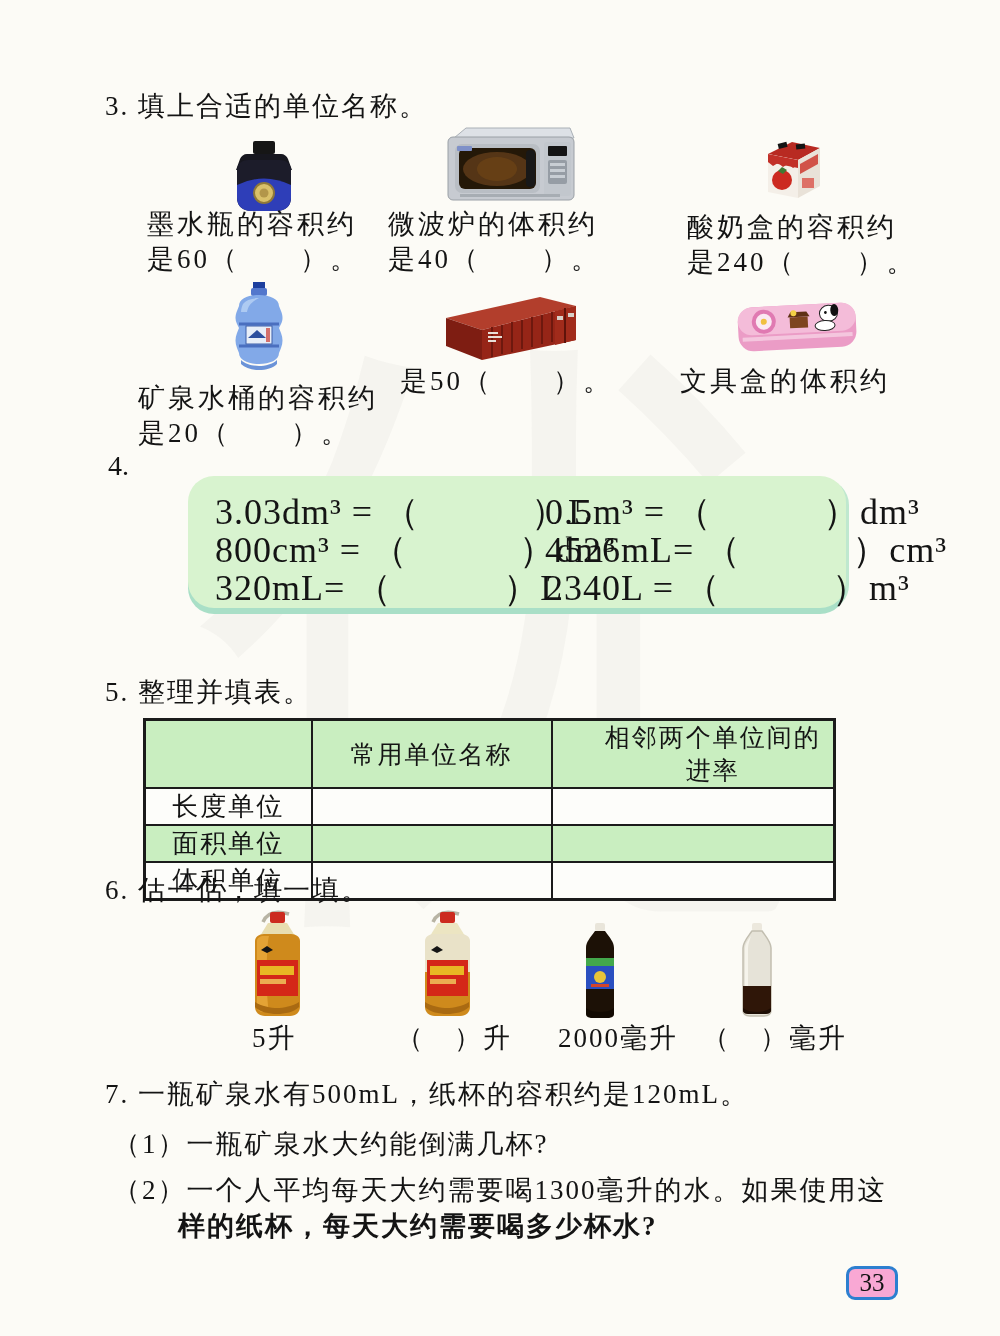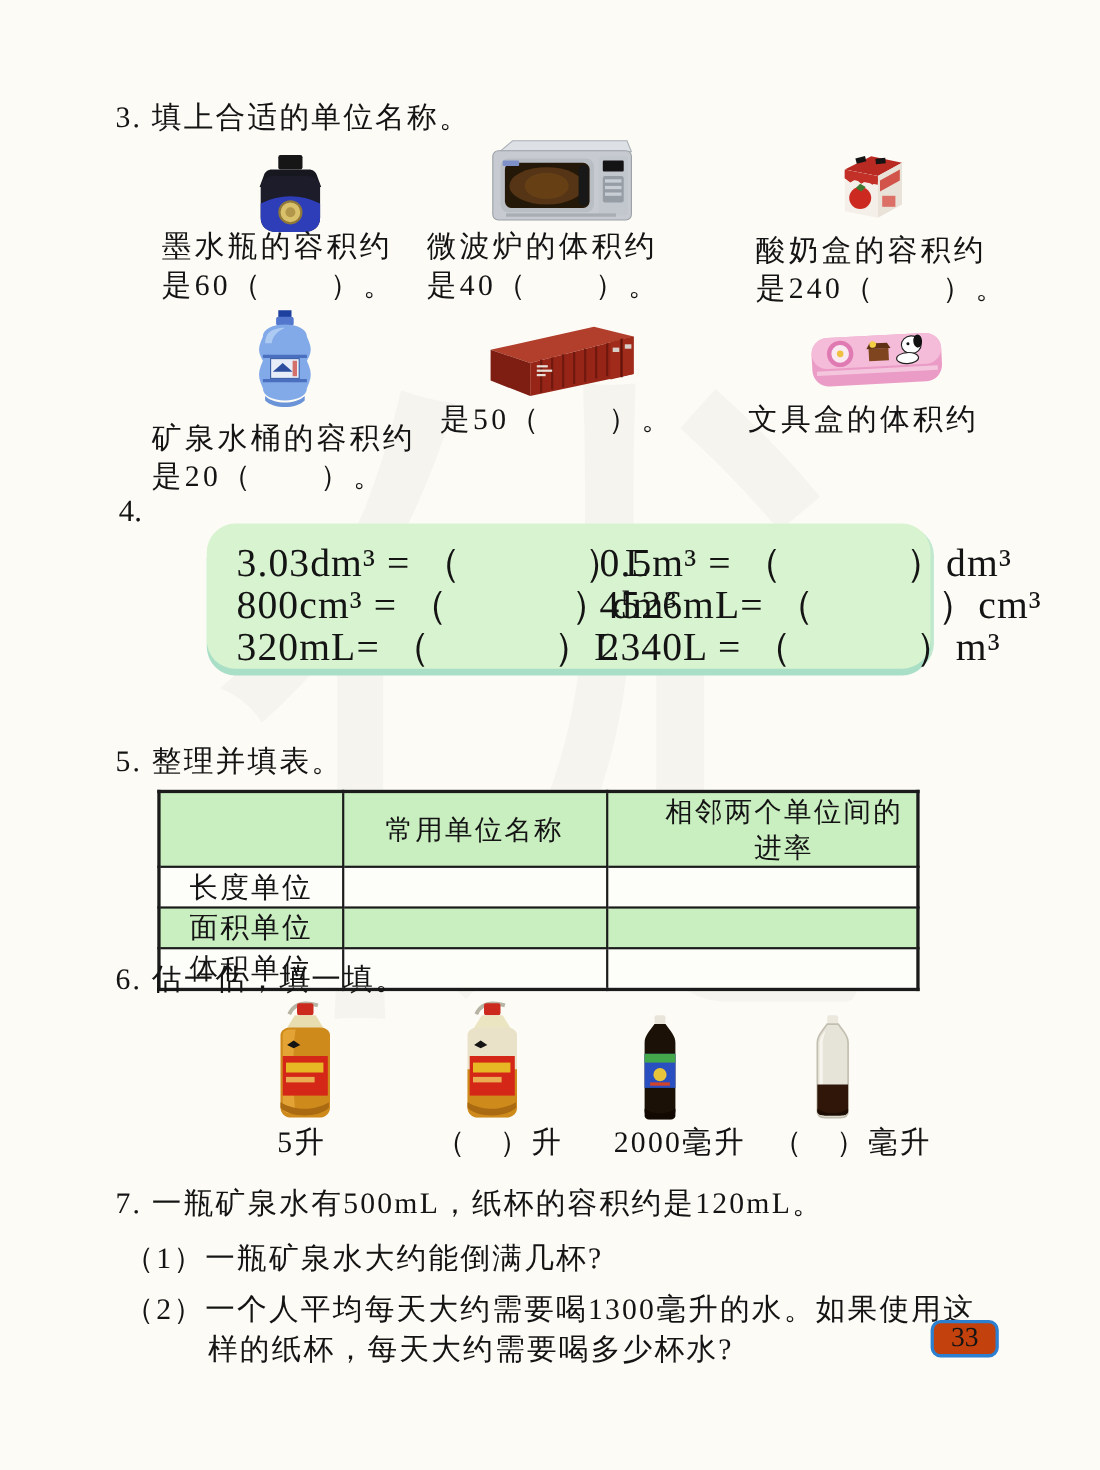--- a/index.html
+++ b/index.html
@@ -40,22 +40,22 @@
     text-align:center;
     letter-spacing:2px;
     padding:0;
   }
   table.units { border:3px solid #1b1b1b; }
   .rowlabel { font-size:26px; }
   .greencell { background:#c9eec0; }
   .whitecell { background:#fdfdfa; }
   .q6label { font-size:27px; letter-spacing:2px; white-space:nowrap; }
   .badge {
-    left:846px; top:1200px; width:62px; height:34px;
-    background:#c2410c;
+    left:846px; top:1266px; width:52px; height:34px;
+    background:#f9a8d4;
     border:3px solid #2d7fd0;
     border-radius:9px;
     font-size:25px; text-align:center; line-height:28px;
     font-family:"Liberation Serif", serif;
   }
   svg { display:block; width:100%; height:100%; }
 </style>
 </head>
 <body>
 
@@ -288,17 +288,17 @@
 </div>
 
 <div class="abs q6label" style="left:252px; top:1020px;">5升</div>
 <div class="abs q6label" style="left:396px; top:1020px;">（　）升</div>
 <div class="abs q6label" style="left:558px; top:1020px;">2000毫升</div>
 <div class="abs q6label" style="left:702px; top:1020px;">（　）毫升</div>
 
 <div class="abs qtitle cn" style="left:105px; top:1076px;text-align:right;">7. 一瓶矿泉水有500mL，纸杯的容积约是120mL。</div>
 <div class="abs qtitle cn" style="left:113px; top:1126px;">（1）一瓶矿泉水大约能倒满几杯?</div>
 <div class="abs qtitle cn" style="left:113px; top:1172px;">（2）一个人平均每天大约需要喝1300毫升的水。如果使用这</div>
-<div class="abs qtitle cn" style="left:189px; top:1208px;">样的纸杯，每天大约需要喝多少杯水?</div>
+<div class="abs qtitle cn" style="left:178px; top:1208px;font-weight:bold;">样的纸杯，每天大约需要喝多少杯水?</div>
 
 <div class="abs badge">
   <span>33</span>
 </div>
 
 </body></html>

